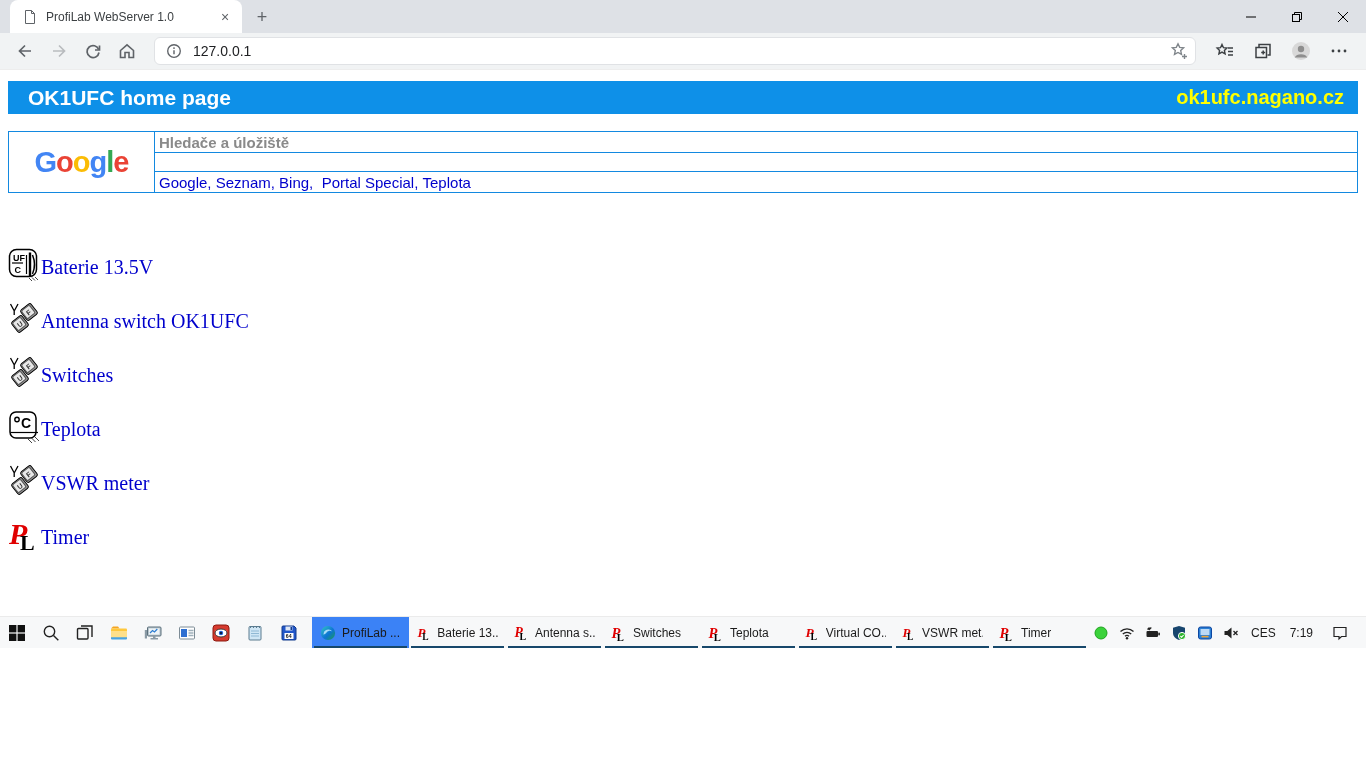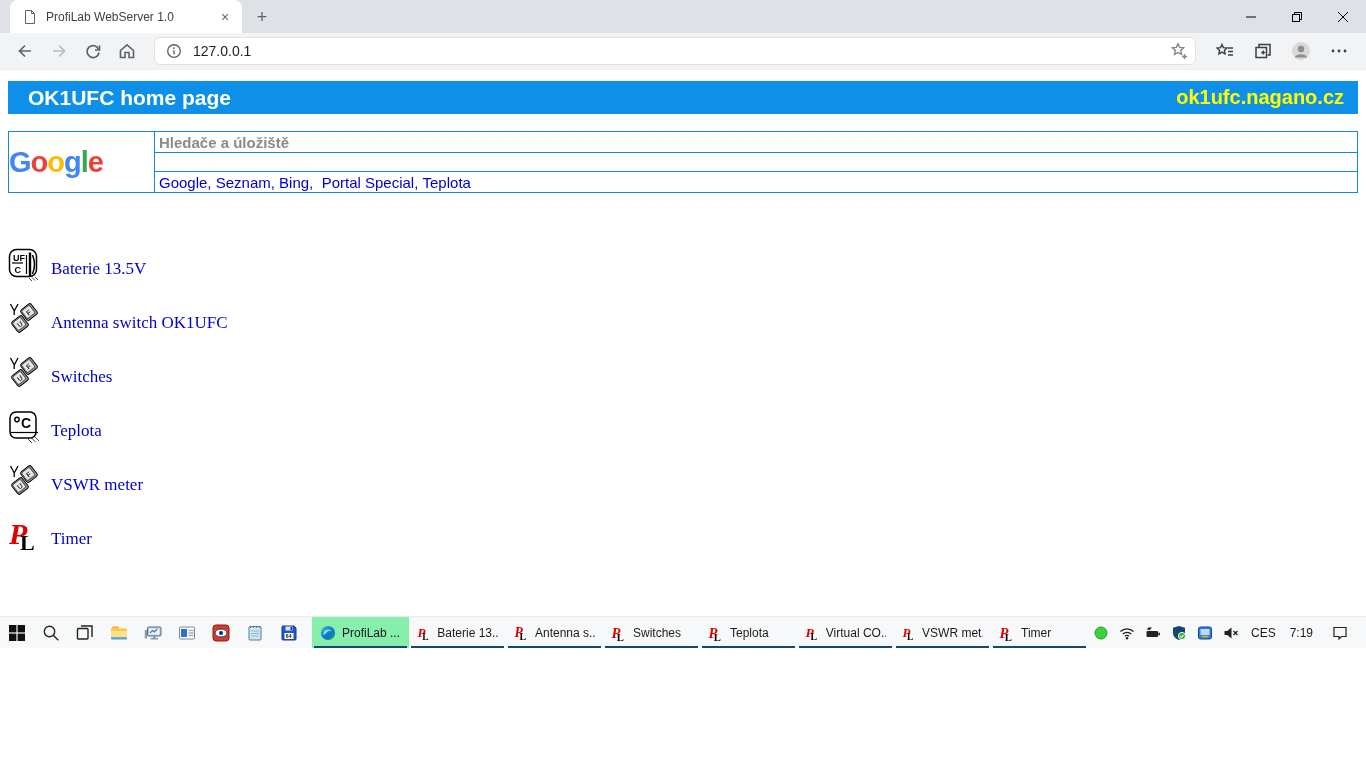--- a/index.html
+++ b/index.html
@@ -32,43 +32,43 @@
 
   
   .page { flex:1; background:#fff; padding:12px 8px 0 8px; overflow:hidden; }
   .bluebar { height:33px; background:var(--accent-blue,#0e90e8); color:#fff; display:flex; align-items:center;
              font-weight:bold; font-size:21px; padding:0 14px 0 20px; }
   .bluebar .domain { margin-left:auto; color:var(--domain-yellow,#ffff00); font-size:20px; }
   .bluebar2 { margin-top:20px; height:32px; }
 
   .gtable { margin-top:17px; display:flex; border:1px solid var(--table-border-blue,#1389e0); height:62px; }
   .gcell-logo { width:146px; border-right:1px solid var(--table-border-blue,#1389e0);
-                display:flex; align-items:center; }
+                display:flex; align-items:center; justify-content:center; }
   .glogo { font-size:29px; font-weight:600; letter-spacing:-1px; }
   .gcol { flex:1; display:flex; flex-direction:column; }
   .grow1 { height:21px; border-bottom:1px solid var(--table-border-blue,#1389e0); color:#8a8a8a;
            font-weight:bold; font-size:15px; display:flex; align-items:center; padding-left:4px; }
   .grow2 { height:19px; border-bottom:1px solid var(--table-border-blue,#1389e0); }
   .grow3 { flex:1; display:flex; align-items:center; padding-left:4px; font-size:15px; white-space:pre; }
   .grow3 a { color:var(--link-blue,#0000cc); text-decoration:none; }
 
   .devlinks { margin-top:55px; }
   .link-item { display:flex; align-items:flex-end; height:33px; margin-bottom:21px; }
   .link-item svg { flex:0 0 33px; }
-  .dev-link { font-family:"Liberation Serif", serif; font-size:17px; color:var(--link-blue,#0000cc);
-              text-decoration:none; margin-left:10px; padding-bottom:2px; }
+  .dev-link { font-family:"Liberation Serif", serif; font-size:20px; color:var(--link-blue,#0000cc);
+              text-decoration:none; padding-bottom:2px; }
 
   
   .taskbar { height:31px; background:#f7f8f9; box-shadow:0 -1px 0 rgba(0,0,0,.08);
              display:flex; align-items:stretch; flex:0 0 auto; }
   .tb-pin { width:34px; display:flex; align-items:center; justify-content:center; }
   .tb-apps { display:flex; margin-left:6px; }
   .tb-app { width:97px; display:flex; align-items:center; padding:0 8px; position:relative;
             font-size:12px; color:#1b1b1b; }
-  .tb-app.active { background:#86efac; }
+  .tb-app.active { background:#3b82f6; }
   .tb-app .app-label { margin-left:6px; white-space:nowrap; overflow:hidden; }
   .tb-app .underline { position:absolute; left:2px; right:2px; bottom:0; height:2.5px;
                        background:var(--taskbar-underline,#17486b); }
   .tray { margin-left:auto; display:flex; align-items:center; padding-right:6px; }
   .tray-ico { width:26px; display:flex; align-items:center; justify-content:center; }
   .tray-txt { font-size:12px; color:#1b1b1b; padding:0 7px; }
   .tray-action { width:40px; display:flex; align-items:center; justify-content:center; }
 
   svg { display:block; }
 </style>

